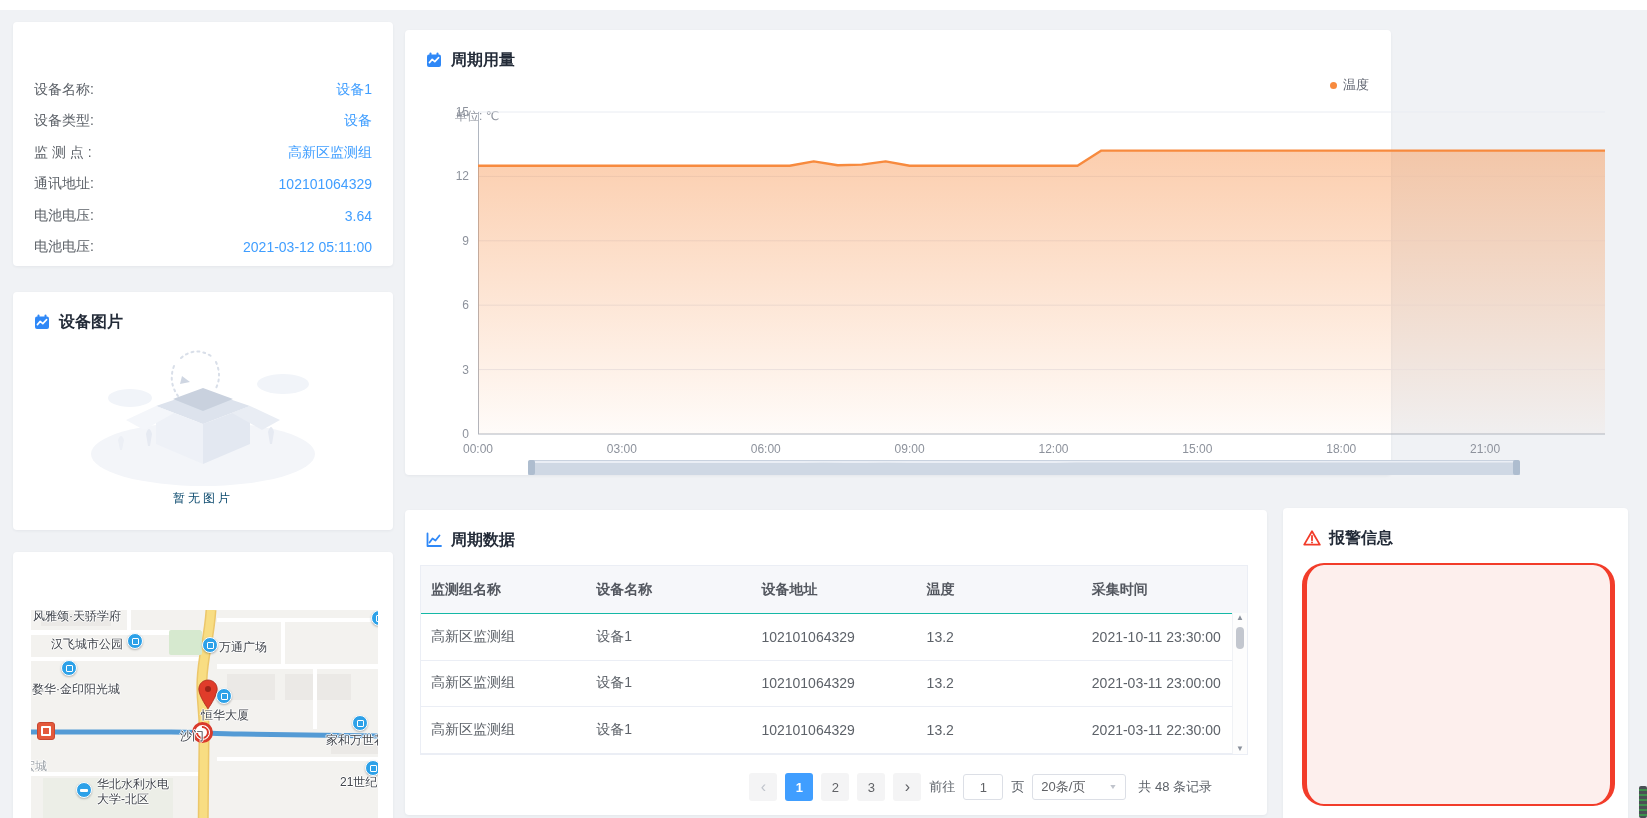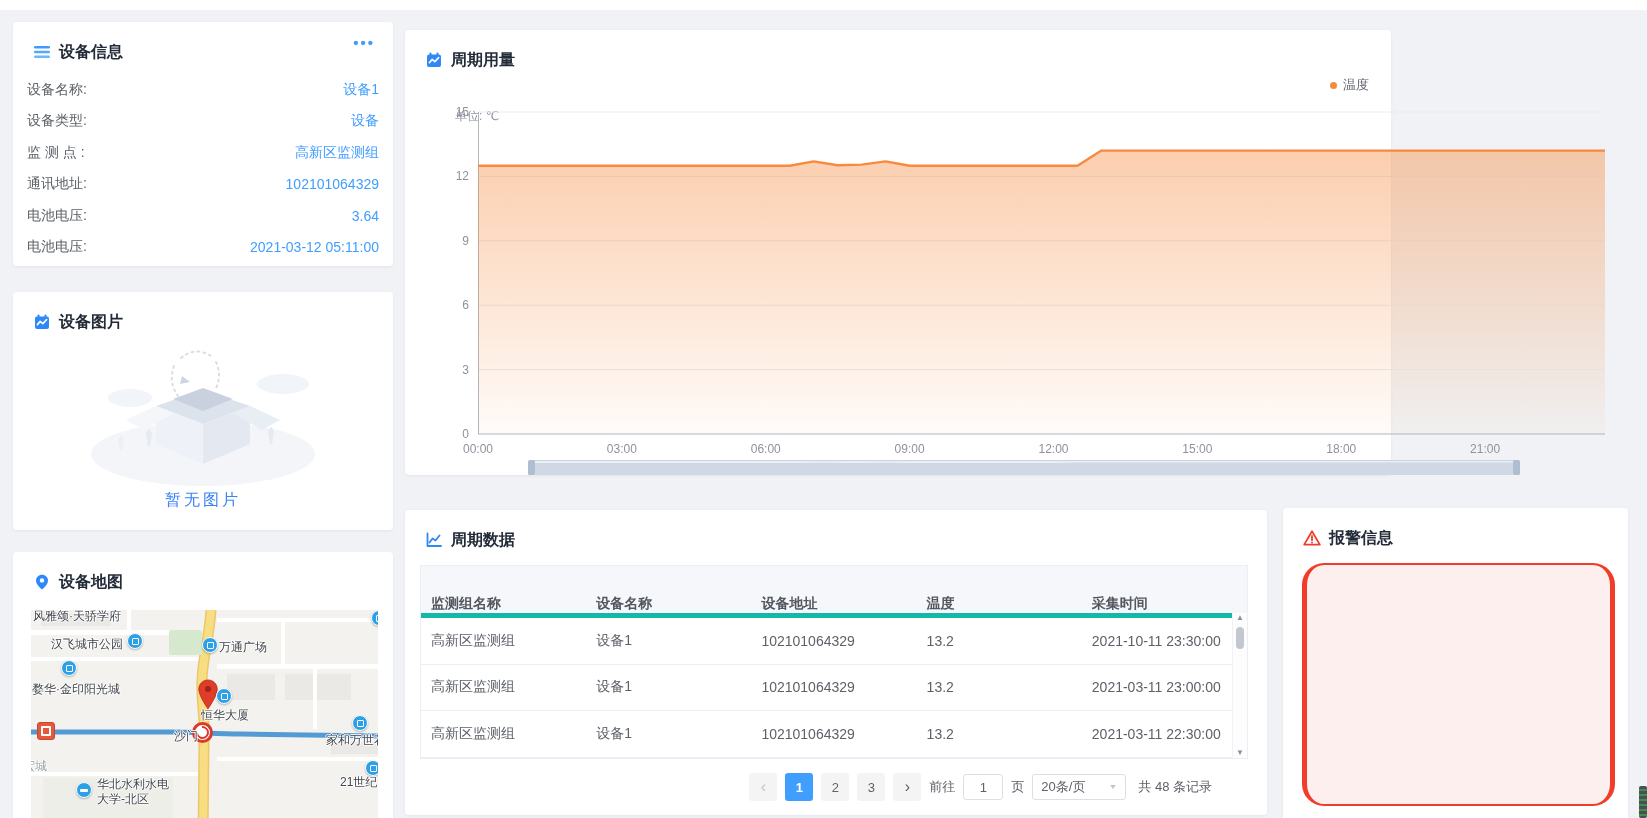--- a/index.html
+++ b/index.html
@@ -13,26 +13,26 @@
   #card-chart{left:405px;top:30px;width:986px;height:445px;}
   #card-table{left:405px;top:510px;width:862px;height:305px;}
   #card-alarm{left:1283px;top:508px;width:345px;height:330px;}
 
   .chead{position:absolute;left:0;top:0;right:0;height:46px;display:flex;align-items:center;gap:8px;padding:14px 20px 0;box-sizing:border-box;}
   .ttext{font-size:16px;font-weight:bold;color:#232b38;}
   .ticon{width:18px;height:17px;display:inline-flex;align-items:center;justify-content:center;}
   .more{position:absolute;right:18px;top:12px;color:#409EFF;font-size:15px;letter-spacing:2px;font-weight:bold;cursor:pointer;}
 
   .info-rows{position:absolute;left:0;top:52px;right:0;}
-  .info-row{display:flex;justify-content:space-between;align-items:center;height:31.5px;padding:0 14px;font-size:14px;}
+  .info-row{display:flex;justify-content:space-between;align-items:center;height:31.5px;padding:0 21px;font-size:14px;}
   .info-row .lab{color:#5d6269;}
   .info-row .val{color:#409EFF;cursor:pointer;}
 
   .empty-wrap{position:absolute;left:0;top:44px;right:0;display:flex;flex-direction:column;align-items:center;}
-  .empty-text{margin-top:4px;color:#3b82f6;font-size:16px;letter-spacing:3px;}
+  .empty-text{margin-top:4px;color:#0c4a6e;font-size:12px;letter-spacing:3px;}
 
   
   #map{position:absolute;left:18px;top:58px;width:347px;height:232px;background:#f3f2ef;overflow:hidden;cursor:grab;}
   .st{position:absolute;background:#ffffff;}
   .blk{position:absolute;background:#ebe9e6;}
   .tint{position:absolute;background:#eceee7;}
   .park{position:absolute;left:138px;top:20px;width:33px;height:25px;background:#d6e9cf;border-radius:2px;}
   .ml{position:absolute;font-size:12px;color:#41454c;white-space:nowrap;
       text-shadow:1px 0 0 #fff,-1px 0 0 #fff,0 1px 0 #fff,0 -1px 0 #fff;}
   .ml.dim{color:#9aa0a6;}
@@ -47,21 +47,21 @@
   
   .legend{position:absolute;right:22px;top:46px;display:flex;align-items:center;gap:6px;color:#5f6470;font-size:13px;cursor:pointer;}
   .legend .dot{width:7px;height:7px;border-radius:50%;background:#f78a3e;}
   .unit{position:absolute;left:50px;top:78px;font-size:12px;color:#8d929c;}
   #usage-svg{position:absolute;left:0;top:0;}
   #usage-svg text{font-family:inherit;}
   #datazoom{position:absolute;left:123px;top:430px;width:992px;height:15px;cursor:pointer;}
 
   
   .tbl{position:absolute;left:15px;top:55px;width:828px;border:1px solid #ebeef5;box-sizing:border-box;}
-  .thead{display:flex;height:47px;background:#f6f7fa;border-bottom:5px solid #14b8a6;align-items:flex-end;}
+  .thead{display:flex;height:47px;background:#f6f7fa;border-bottom:1px solid #14b8a6;align-items:center;}
   .th{flex:1;padding-left:10px;font-weight:bold;color:#53575f;font-size:14px;}
   .tr{display:flex;height:45.5px;align-items:center;border-bottom:1px solid #ebeef5;background:#fff;}
   .td{flex:1;padding-left:10px;color:#5d6269;font-size:14px;}
   .vscroll{position:absolute;right:0;top:47px;bottom:0;width:15px;background:#fdfdfd;border-left:1px solid #f0f2f5;display:flex;flex-direction:column;align-items:center;justify-content:space-between;padding:1px 0;box-sizing:border-box;}
   .varr{font-size:8px;color:#8a919c;line-height:8px;cursor:pointer;}
   .vthumb{position:absolute;top:14px;left:3px;width:8px;height:22px;background:#c3c7cf;border-radius:4px;cursor:pointer;}
   .pager{position:absolute;right:55px;top:262px;height:30px;display:flex;align-items:center;gap:8px;font-size:13px;color:#5d6269;}
   .pbtn{min-width:28px;height:28px;border-radius:3px;background:#f4f4f5;color:#606266;display:flex;align-items:center;justify-content:center;font-size:13px;cursor:pointer;box-sizing:border-box;}
   .pbtn.arrow{color:#c0c4cc;font-size:16px;}
   .pbtn.arrow.nx{color:#606266;}
@@ -77,31 +77,20 @@
   #pg-scroll{position:absolute;right:0;top:786px;width:8px;height:32px;border-radius:2px;
     background:repeating-linear-gradient(180deg,#4a4f55 0 3px,#3d8f4b 3px 5px);}
 </style>
 </head>
 <body>
 
 <div class="stage">
   <div id="topstrip"></div>
 
   <section class="card" id="card-info">
-    <div class="chead">
-      <span class="ticon">
-        <svg width="16" height="14" viewBox="0 0 16 14">
-            <rect x="0" y="1" width="16" height="2.6" rx="1.3" fill="#3E9BFF"></rect>
-            <rect x="0" y="5.7" width="16" height="2.6" rx="1.3" fill="#54a8ff"></rect>
-            <rect x="0" y="10.4" width="16" height="2.6" rx="1.3" fill="#6fb6ff"></rect>
-          </svg>
-      </span>
-      <span class="ttext">设备信息</span>
-      <span class="more">•••</span>
-    </div>
     <div class="info-rows">
       <div class="info-row">
         <span class="lab">设备名称:</span>
         <span class="val">设备1</span>
       </div>
       <div class="info-row">
         <span class="lab">设备类型:</span>
         <span class="val">设备</span>
       </div>
       <div class="info-row">
@@ -152,29 +141,20 @@
         <polygon points="95,63 125,75 155,63 125,52" fill="#c9d1de"></polygon>
         <path d="M68 98 q3 -10 6 0 l-2 12 h-2 z" fill="#e6eaf2"></path>
         <path d="M190 96 q3 -10 6 0 l-2 12 h-2 z" fill="#e6eaf2"></path>
         <path d="M40 104 q3 -8 6 0 l-2 10 h-2 z" fill="#eceff5"></path>
       </svg>
       <div class="empty-text">暂无图片</div>
     </div>
   </section>
 
   <section class="card" id="card-map">
-    <div class="chead">
-      <span class="ticon">
-        <svg width="16" height="16" viewBox="0 0 16 16">
-            <path d="M8 0.8 C4.7 0.8 2 3.4 2 6.7 C2 10.9 8 15.4 8 15.4 C8 15.4 14 10.9 14 6.7 C14 3.4 11.3 0.8 8 0.8 Z" fill="#2f88f7"></path>
-            <circle cx="8" cy="6.4" r="2.2" fill="#fff"></circle>
-          </svg>
-      </span>
-      <span class="ttext">设备地图</span>
-    </div>
     <div id="map">
       <div class="tint" style="left:12px;top:168px;width:130px;height:64px;"></div>
       <div class="blk" style="left:10px;top:4px;width:70px;height:12px;"></div>
       <div class="blk" style="left:196px;top:64px;width:48px;height:26px;"></div>
       <div class="blk" style="left:254px;top:64px;width:66px;height:26px;"></div>
       <div class="blk" style="left:300px;top:132px;width:47px;height:12px;"></div>
       <div class="st" style="left:0;top:20px;width:171px;height:5px;"></div>
       <div class="st" style="left:0;top:47px;width:171px;height:4px;"></div>
       <div class="st" style="left:96px;top:0;width:4px;height:20px;"></div>
       <div class="st" style="left:186px;top:8px;width:161px;height:4px;"></div>
@@ -199,21 +179,21 @@
       <span class="poi" style="left:321px;top:105px;"></span>
       <span class="poi" style="left:334px;top:150px;"></span>
       <span class="poi cap" style="left:45px;top:172px;"></span>
       <span class="metro"></span>
       <span class="msq"></span>
       <span class="ml" style="left:2px;top:-2px;">风雅颂·天骄学府</span>
       <span class="ml" style="left:20px;top:26px;">汉飞城市公园</span>
       <span class="ml" style="left:188px;top:29px;">万通广场</span>
       <span class="ml" style="left:1px;top:71px;">婺华·金印阳光城</span>
       <span class="ml" style="left:170px;top:97px;">恒华大厦</span>
-      <span class="ml" style="left:143px;top:118px;">沙门</span>
+      <span class="ml" style="left:149px;top:118px;">沙门</span>
       <span class="ml" style="left:295px;top:122px;">家和万世花</span>
       <span class="ml" style="left:309px;top:164px;">21世纪</span>
       <span class="ml" style="left:66px;top:167px;width:80px;white-space:normal;line-height:15px;">华北水利水电大学-北区</span>
       <span class="ml dim" style="left:-8px;top:148px;">宏城</span>
     </div>
   </section>
 
   <section class="card" id="card-chart">
     <div class="chead">
       <span class="ticon">

